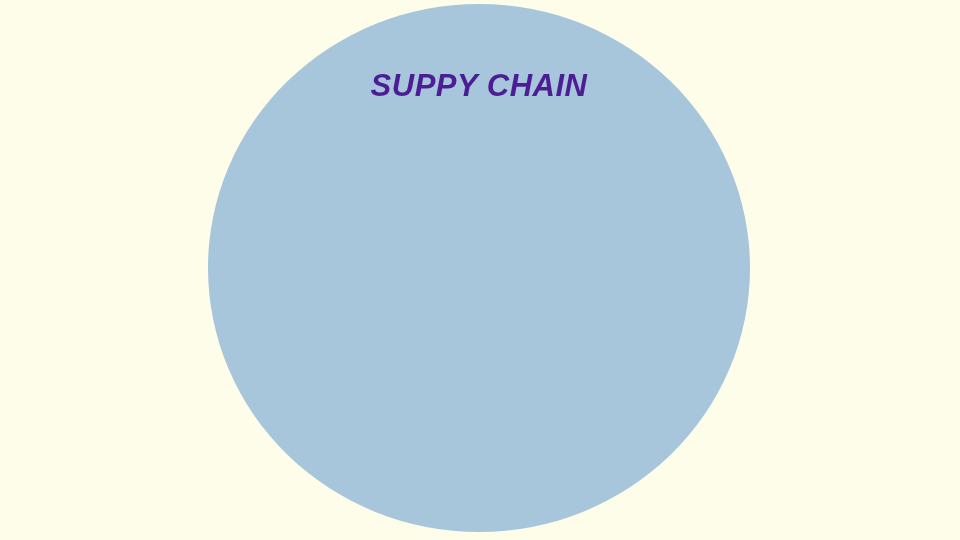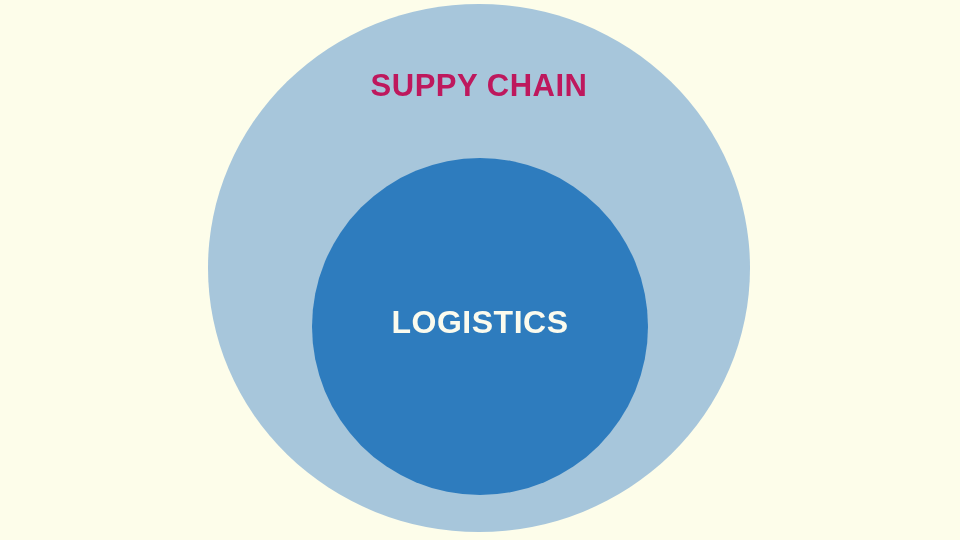--- a/index.html
+++ b/index.html
@@ -56,19 +56,16 @@
     margin-top: -8px;
   }
 </style>
 </head>
 <body style="background: rgb(253, 253, 234);">
 
 <div class="stage">
 
   <div class="circle outer-circle" style="background: rgb(167, 198, 219);"></div>
 
-  <div class="label outer-label" style="color: #be185d;">SUPPY CHAIN</div>
+  <div class="label outer-label" style="color: #4c1d95; font-style: italic;">SUPPY CHAIN</div>
 
-  <div class="circle inner-circle" style="background: rgb(46, 124, 190);">
-    <span class="label inner-label" style="color: rgb(251, 251, 238);">LOGISTICS</span>
-  </div>
 
 </div>
 
 </body></html>

